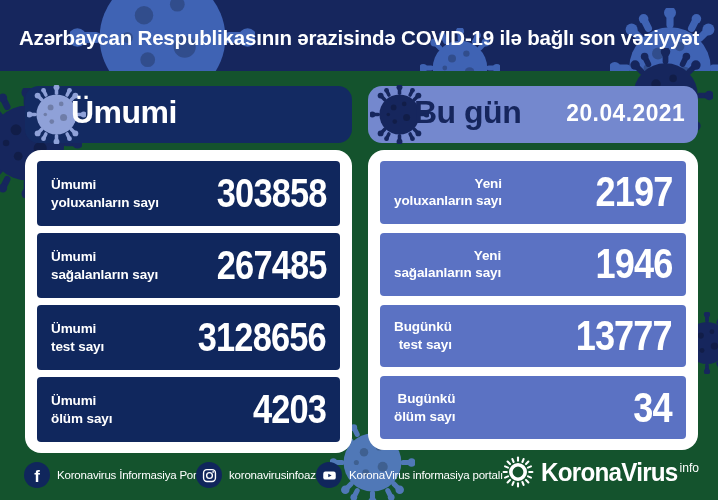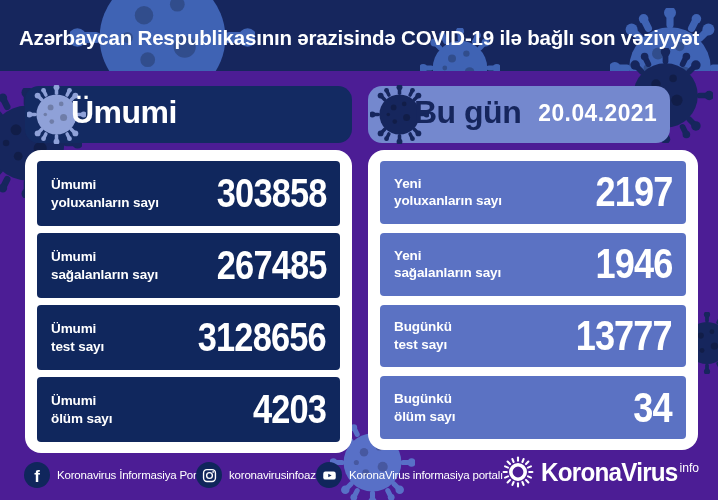--- a/index.html
+++ b/index.html
@@ -1,45 +1,45 @@
 <!DOCTYPE html>
 <html><head>
 <meta charset="utf-8">
 <style>
   html,body{margin:0;padding:0;}
   #canvas{
     position:relative;width:718px;height:500px;overflow:hidden;
-    background:#4c1d95;font-family:"Liberation Sans",sans-serif;
+    background:#14532d;font-family:"Liberation Sans",sans-serif;
     -webkit-font-smoothing:antialiased;
   }
   
   .top-band{position:absolute;left:0;top:0;width:718px;height:71px;background:#16265d;overflow:hidden;}
   .main-title{
     position:absolute;left:0;top:26px;width:718px;text-align:center;
     color:#fff;font-size:20.5px;font-weight:bold;letter-spacing:-0.2px;z-index:3;
   }
   
   .virus{position:absolute;pointer-events:none;}
   
   .panel-header{position:absolute;height:57px;border-radius:14px;z-index:2;}
   .panel-header-left{left:25px;top:86px;width:327px;background:#132a62;}
-  .panel-header-right{left:368px;top:86px;width:302px;background:#7488ce;}
+  .panel-header-right{left:368px;top:86px;width:330px;background:#7488ce;}
   .panel-title{position:absolute;left:46px;top:8px;font-size:32px;font-weight:bold;color:#fff;letter-spacing:-0.5px;z-index:2;}
   .panel-header-right .panel-title{color:#16265d;}
   .header-virus{position:absolute;left:2px;top:-1px;width:59px;height:59px;z-index:1;}
   .panel-date{
     position:absolute;right:13px;top:13px;font-size:24px;font-weight:bold;color:#fff;
     letter-spacing:0.5px;transform:scaleX(0.95);transform-origin:right center;
   }
   .panel-body{
     position:absolute;background:#fff;border-radius:16px;box-sizing:border-box;
     padding:11px 12px;display:flex;flex-direction:column;z-index:2;
   }
   .panel-body-left{left:25px;top:150px;width:327px;height:303px;gap:7px;}
-  .panel-body-right{left:368px;top:150px;width:330px;height:300px;gap:9px;}
+  .panel-body-right{left:368px;top:150px;width:330px;height:300px;gap:9px;text-align:right;}
   .stat-row{
     flex:1;border-radius:4px;display:flex;align-items:center;justify-content:space-between;
     padding:0 14px;min-width:0;
   }
   .stat-row-left{background:#10275d;}
   .stat-row-right{background:#5b72c3;}
   .stat-label{
     color:#fff;font-weight:bold;font-size:13.5px;line-height:1.3;
     white-space:pre-line;letter-spacing:-0.1px;
   }

